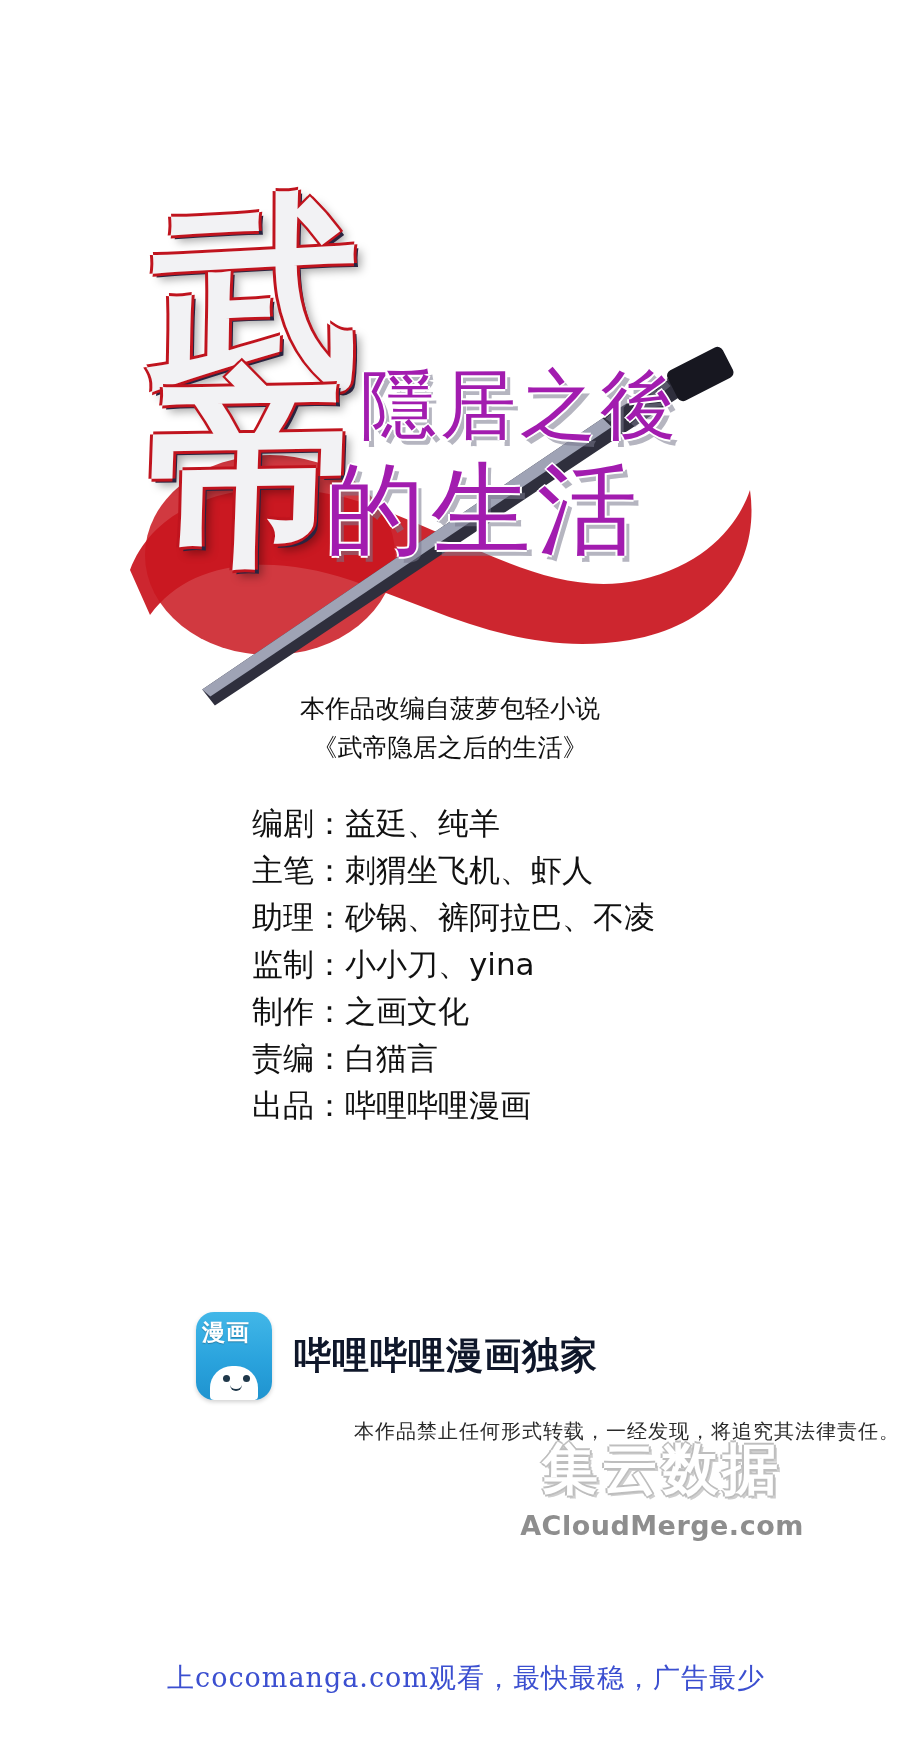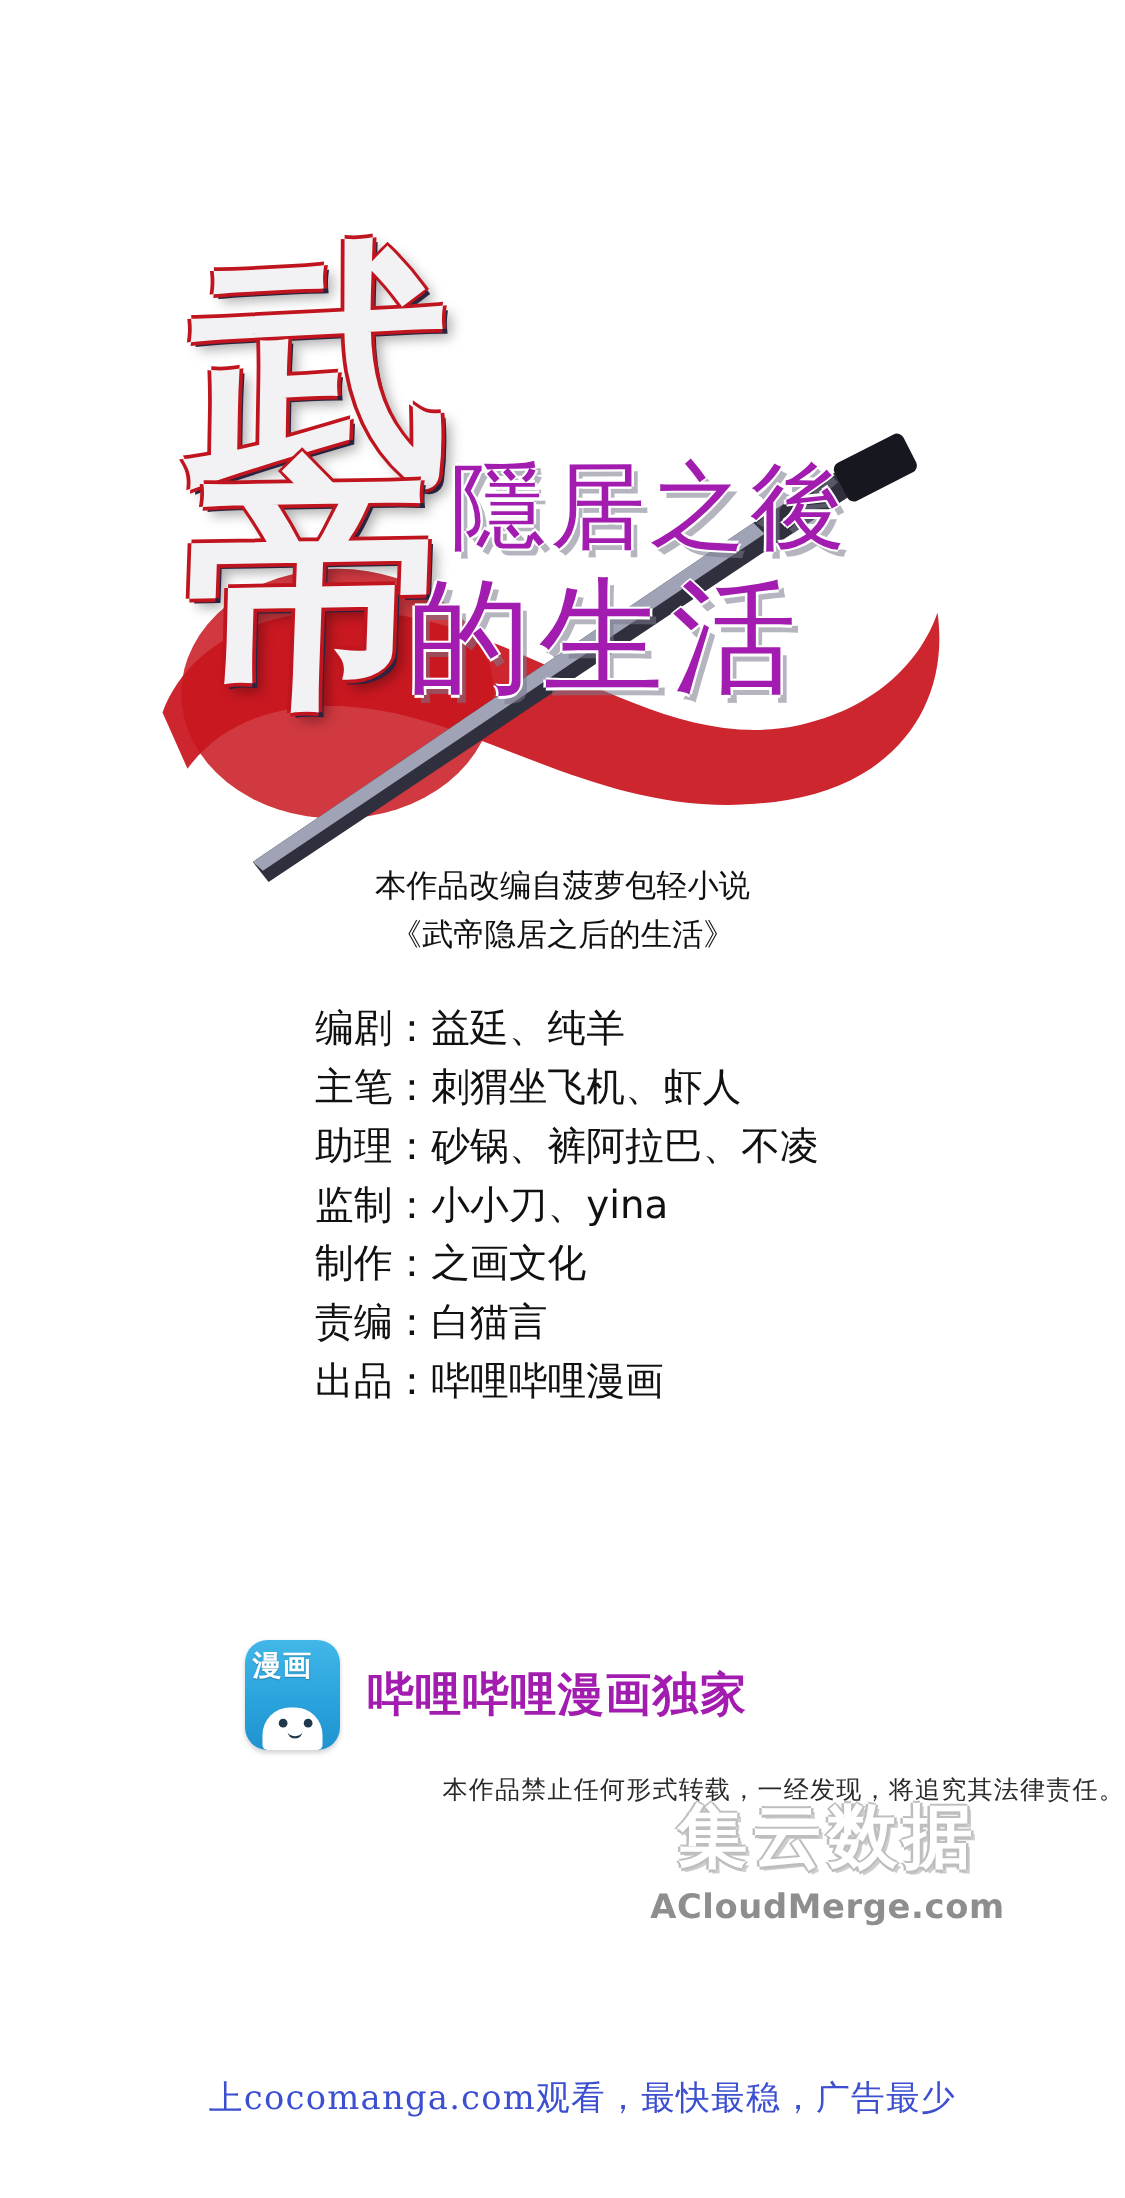--- a/index.html
+++ b/index.html
@@ -178,21 +178,21 @@
     bottom: 9px;
     width: 12px;
     height: 6px;
     border-bottom: 2px solid #20384a;
     border-radius: 0 0 8px 8px;
   }
   .excl-text {
     font-family: "DejaVu Serif", serif;
     font-weight: bold;
     font-size: 37px;
-    color: #a21caf;
+    color: #0f172a;
     letter-spacing: 1px;
   }
 
   
   .warning {
     position: absolute;
     left: 0;
     top: 1418px;
     width: 900px;
     text-align: right;

